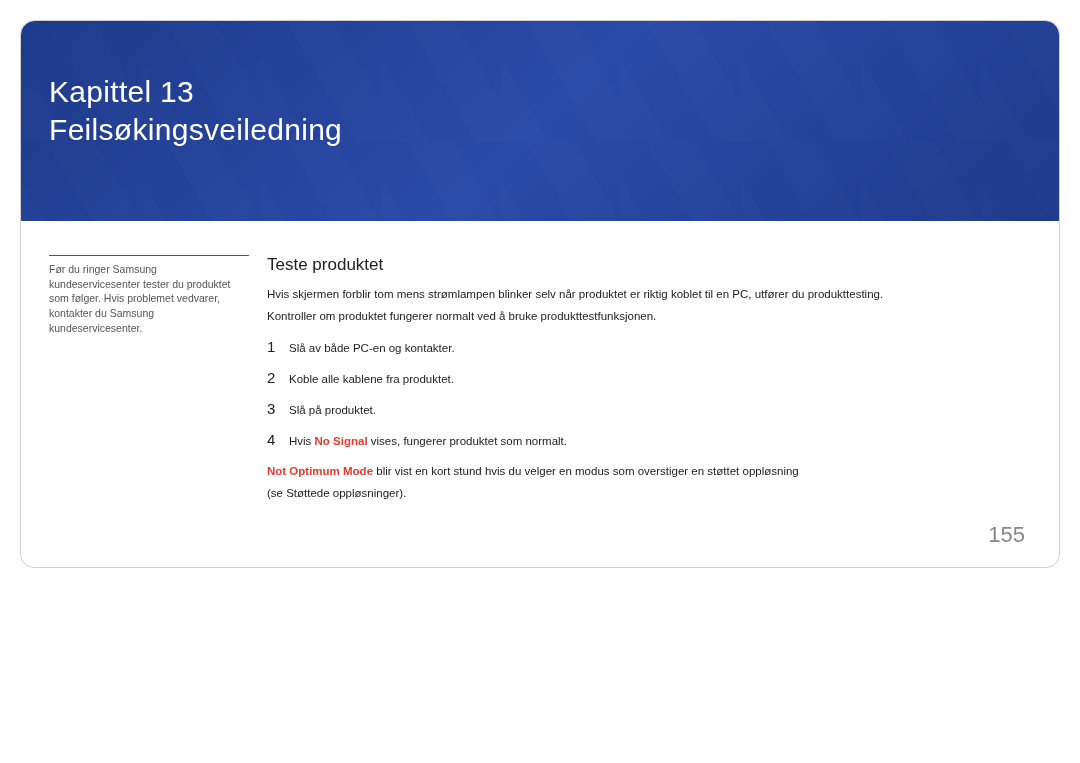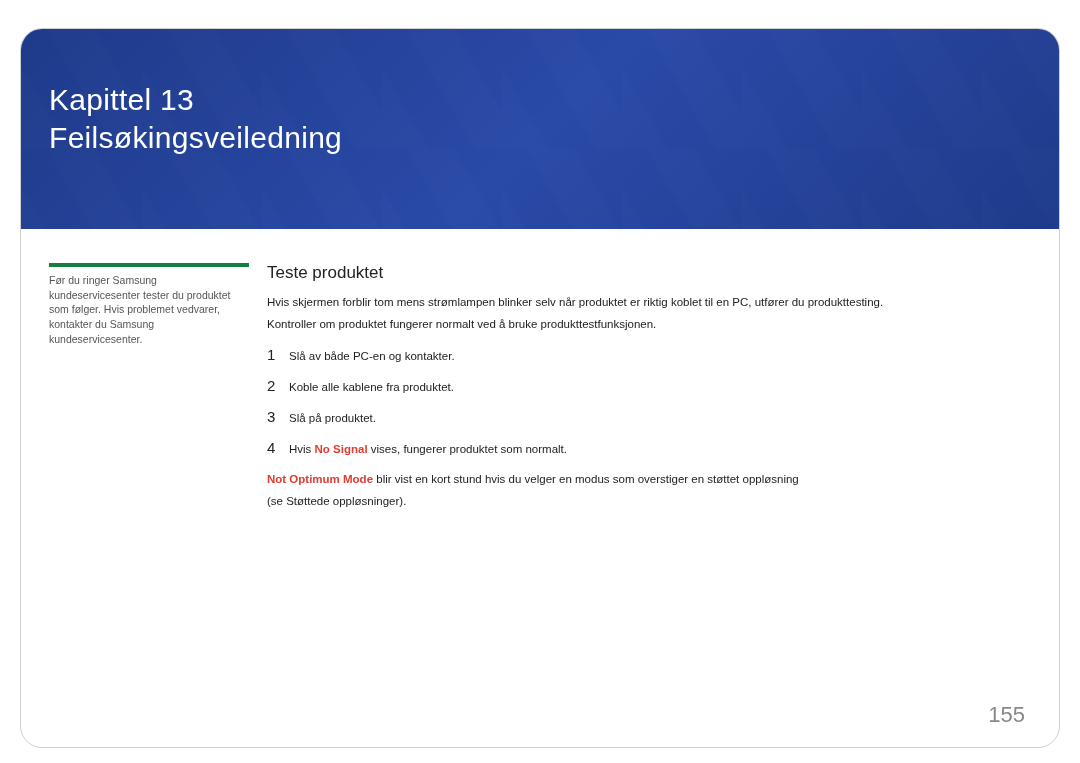--- a/index.html
+++ b/index.html
@@ -28,25 +28,25 @@
       content: "";
       position: absolute;
       inset: 0;
       background-image:
         linear-gradient(60deg, rgba(255,255,255,0.02) 25%, transparent 25%, transparent 50%, rgba(255,255,255,0.02) 50%, rgba(255,255,255,0.02) 75%, transparent 75%);
       background-size: 120px 120px;
       opacity: 0.5;
     }
     .page-wrap {
       width: 1040px;
-      margin: 28px auto 0 auto;
+      margin: 20px auto 0 auto;
       border: 1px solid #d0d0d0;
-      border-radius: 22px;
+      border-radius: 14px;
       overflow: hidden;
-      height: 720px;
+      height: 548px;
       position: relative;
       background: #fff;
     }
     .chapter-title {
       color: #ffffff;
       font-size: 30px;
       font-weight: 400;
       position: relative;
       padding: 52px 0 0 28px;
       line-height: 1.25;
@@ -57,21 +57,21 @@
       padding: 34px 28px 0 28px;
     }
     .sidebar {
       width: 200px;
       flex-shrink: 0;
       font-size: 10.5px;
       color: #555;
       line-height: 1.4;
     }
     .sidebar-note {
-      border-top: 4px solid #15803d;
+      border-top: 1px solid #15803d;
       padding-top: 6px;
       margin-top: 0;
     }
     .sidebar-note.second {
       margin-top: 142px;
     }
     .main-col {
       flex: 1;
       padding-left: 18px;
     }

